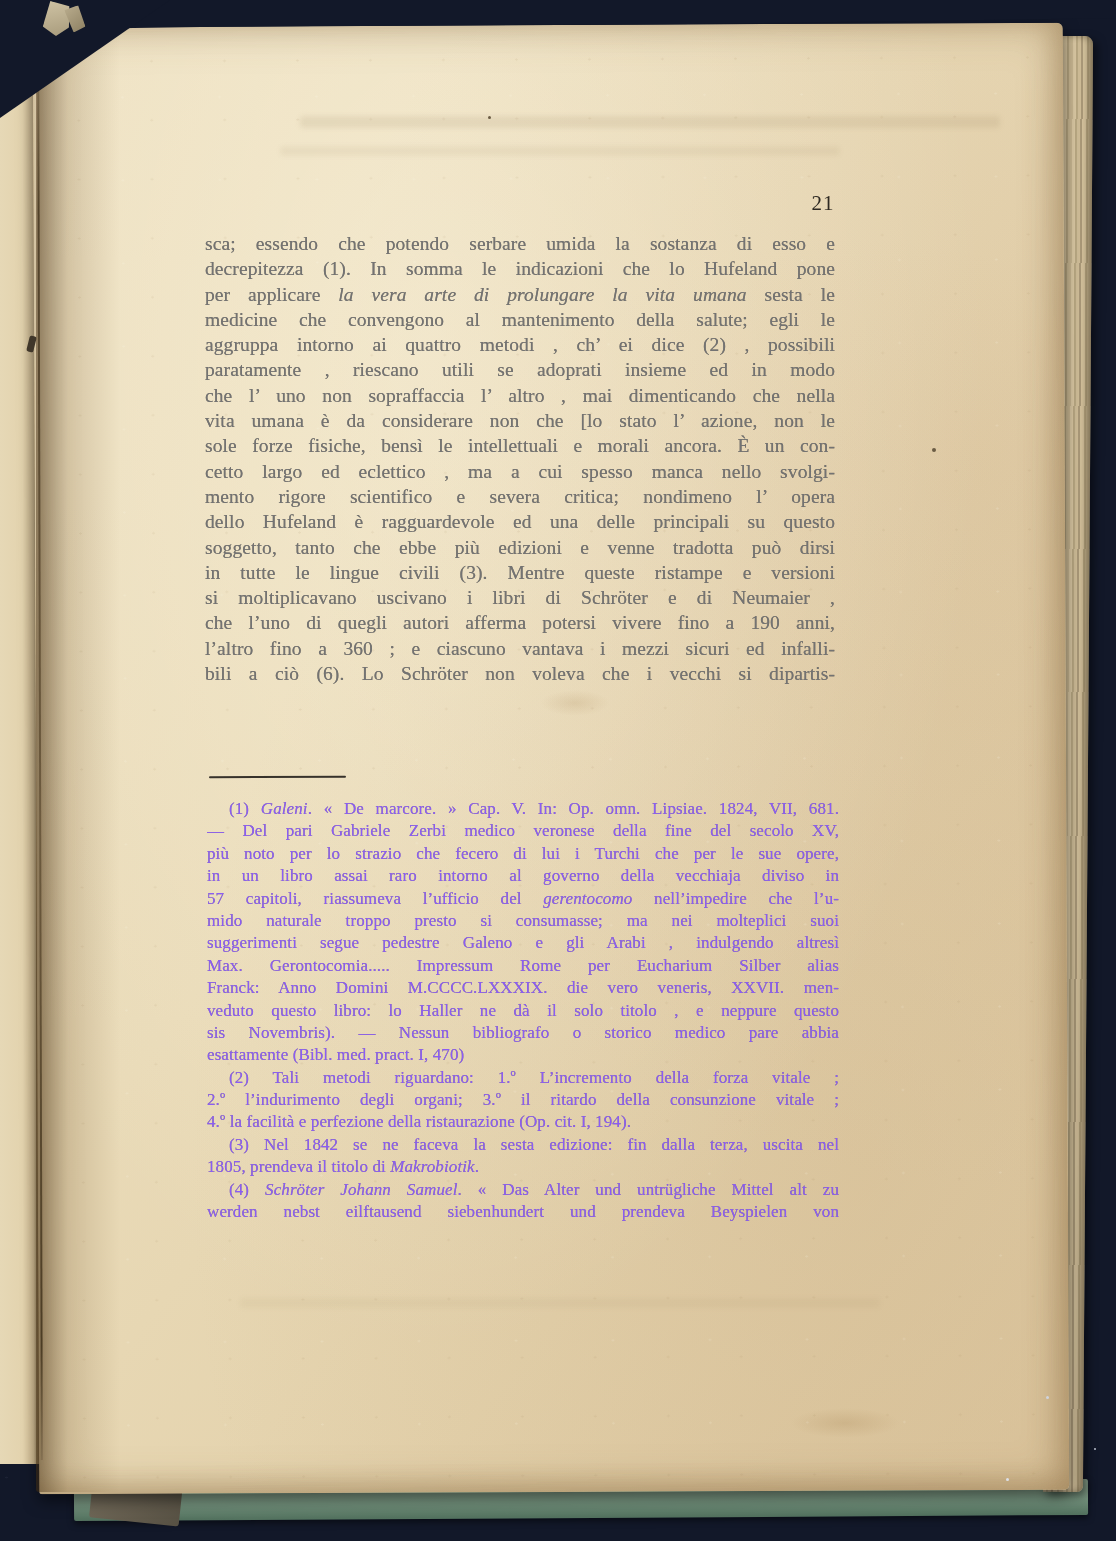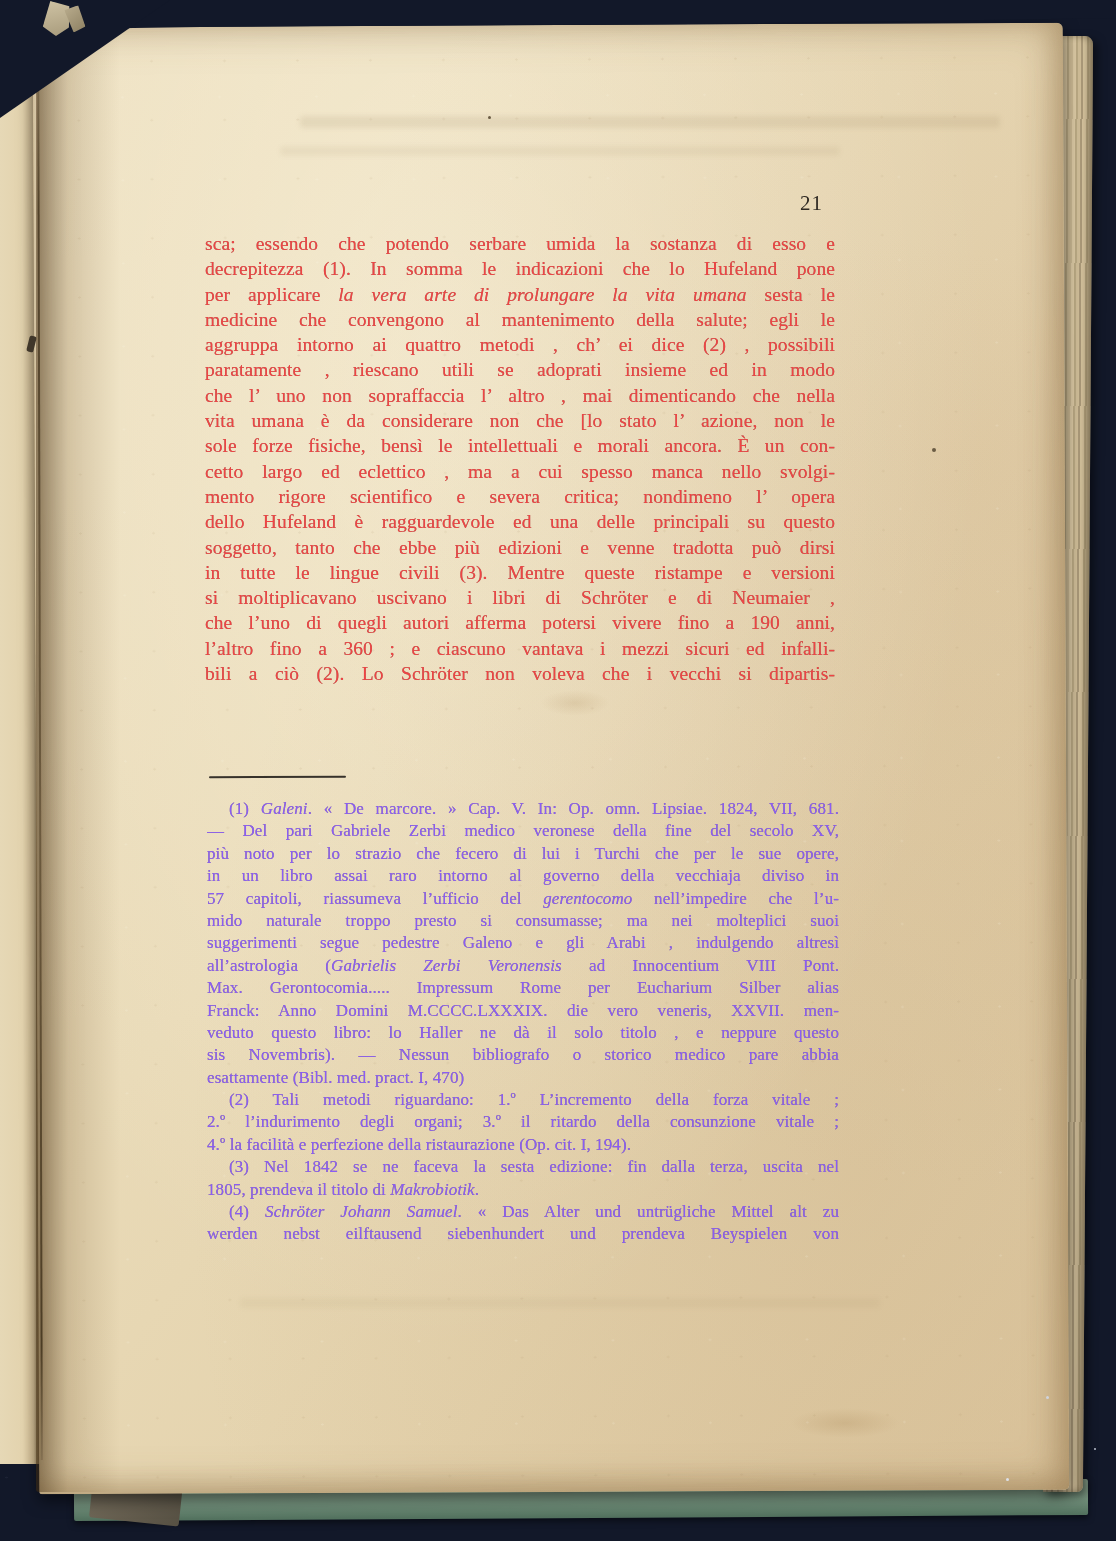--- a/index.html
+++ b/index.html
@@ -76,23 +76,23 @@
   .speck{position:absolute;border-radius:50%;}
   .speck-a{left:28px;top:336px;width:7px;height:16px;background:#40372a;border-radius:2px;
       transform:rotate(14deg);}
   .speck-b{left:932px;top:448px;width:4px;height:4px;background:#6a5c44;}
   .speck-c{left:488px;top:116px;width:3px;height:3px;background:#6a5c44;}
   .speck-d{left:1046px;top:1396px;width:3px;height:3px;background:#cfd4de;}
   .speck-e{left:1094px;top:1448px;width:2px;height:2px;background:#b9bfcc;}
   .speck-f{left:1006px;top:1478px;width:3px;height:3px;background:#dde1e8;}
   
   .page-number{position:absolute;left:800px;top:191px;width:46px;
-      font-size:21px;color:#2e2922;letter-spacing:1px;}
+      font-size:21px;color:#2e2922;letter-spacing:1px;text-align:center;}
   .body-block{position:absolute;left:205px;top:231px;width:630px;
-      font-size:19.5px;color:#ef4444;letter-spacing:0.1px;
+      font-size:19.5px;color:#737373;letter-spacing:0.1px;
       text-shadow:0 0 0.5px rgba(47,42,35,0.55);}
   .body-block .line{height:25.3px;line-height:25.3px;}
   .fn-rule{position:absolute;left:209px;top:776px;width:137px;height:2px;
       background:#37322b;border-radius:1px;transform:rotate(-0.3deg);}
   .fn-block{position:absolute;left:207px;top:798px;width:632px;
       font-size:17px;color:#8b5cf6;letter-spacing:0.1px;
       text-shadow:0 0 0.4px rgba(51,46,38,0.5);}
   .fn-block .line{height:22.4px;line-height:22.4px;}
   .line{text-align:justify;text-align-last:justify;overflow:hidden;white-space:nowrap;}
   .line.noj{text-align:center;text-align-last:left;}
@@ -140,34 +140,33 @@
       <div class="line"><span>vita umana è da considerare non che [lo stato l’ azione, non le</span></div>
       <div class="line"><span>sole forze fisiche, bensì le intellettuali e morali ancora. È un con-</span></div>
       <div class="line"><span>cetto largo ed eclettico , ma a cui spesso manca nello svolgi-</span></div>
       <div class="line"><span>mento rigore scientifico e severa critica; nondimeno l’ opera</span></div>
       <div class="line"><span>dello Hufeland è ragguardevole ed una delle principali su questo</span></div>
       <div class="line"><span>soggetto, tanto che ebbe più edizioni e venne tradotta può dirsi</span></div>
       <div class="line"><span>in tutte le lingue civili (3).  Mentre queste ristampe e versioni</span></div>
       <div class="line"><span>si moltiplicavano uscivano i libri di Schröter e di Neumaier ,</span></div>
       <div class="line"><span>che l’uno di quegli autori afferma potersi vivere fino a 190 anni,</span></div>
       <div class="line"><span>l’altro fino a 360 ; e ciascuno vantava i mezzi sicuri ed infalli-</span></div>
-      <div class="line"><span>bili a ciò (2). Lo Schröter non voleva che i vecchi si dipartis-</span></div>
+      <div class="line"><span>bili a ciò (6). Lo Schröter non voleva che i vecchi si dipartis-</span></div>
     </div>
 
   <div class="fn-rule"></div>
 
   <div class="fn-block">
       <div class="line ind"><span>(1) </span><em>Galeni</em><span>. « De marcore. » Cap. V. In: Op. omn. Lipsiae. 1824, VII, 681.</span></div>
       <div class="line"><span>— Del pari Gabriele Zerbi medico veronese della fine del secolo XV,</span></div>
       <div class="line"><span>più noto per lo strazio che fecero di lui i Turchi che per le sue opere,</span></div>
       <div class="line"><span>in un libro assai raro intorno al governo della vecchiaja diviso in</span></div>
       <div class="line"><span>57 capitoli, riassumeva l’ufficio del </span><em>gerentocomo</em><span> nell’impedire che l’u-</span></div>
       <div class="line"><span>mido naturale troppo presto si consumasse; ma nei molteplici suoi</span></div>
       <div class="line"><span>suggerimenti segue pedestre Galeno e gli Arabi , indulgendo altresì</span></div>
-      <div class="line"><span>all’astrologia (</span><em>Gabrielis Zerbi Veronensis</em><span> ad Innocentium VIII Pont.</span></div>
       <div class="line"><span>Max. Gerontocomia..... Impressum Rome per Eucharium Silber alias</span></div>
       <div class="line"><span>Franck: Anno Domini M.CCCC.LXXXIX. die vero veneris, XXVII. men-</span></div>
       <div class="line"><span>veduto questo libro: lo Haller ne dà il solo titolo , e neppure questo</span></div>
       <div class="line"><span>sis Novembris). — Nessun bibliografo o storico medico pare abbia</span></div>
       <div class="line noj"><span>esattamente (Bibl. med. pract. I, 470)</span></div>
       <div class="line ind"><span>(2) Tali metodi riguardano: 1.º L’incremento della forza vitale ;</span></div>
       <div class="line"><span>2.º l’indurimento degli organi; 3.º il ritardo della consunzione vitale ;</span></div>
       <div class="line noj"><span>4.º la facilità e perfezione della ristaurazione (Op. cit. I, 194).</span></div>
       <div class="line ind"><span>(3) Nel 1842 se ne faceva la sesta edizione: fin dalla terza, uscita nel</span></div>
       <div class="line noj"><span>1805, prendeva il titolo di </span><em>Makrobiotik</em><span>.</span></div>

